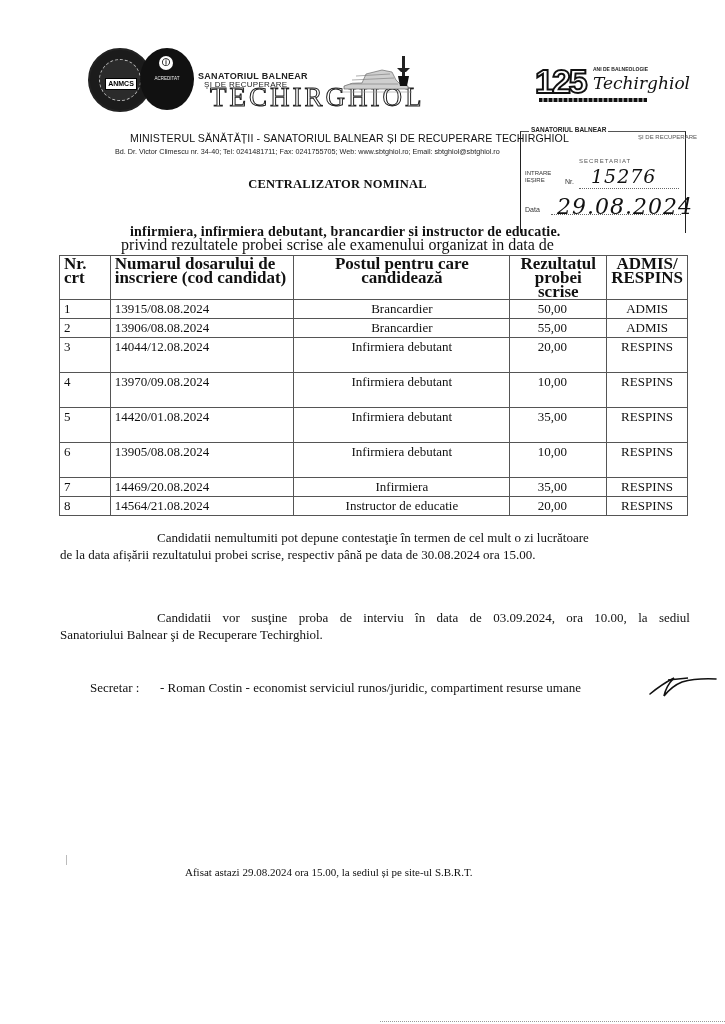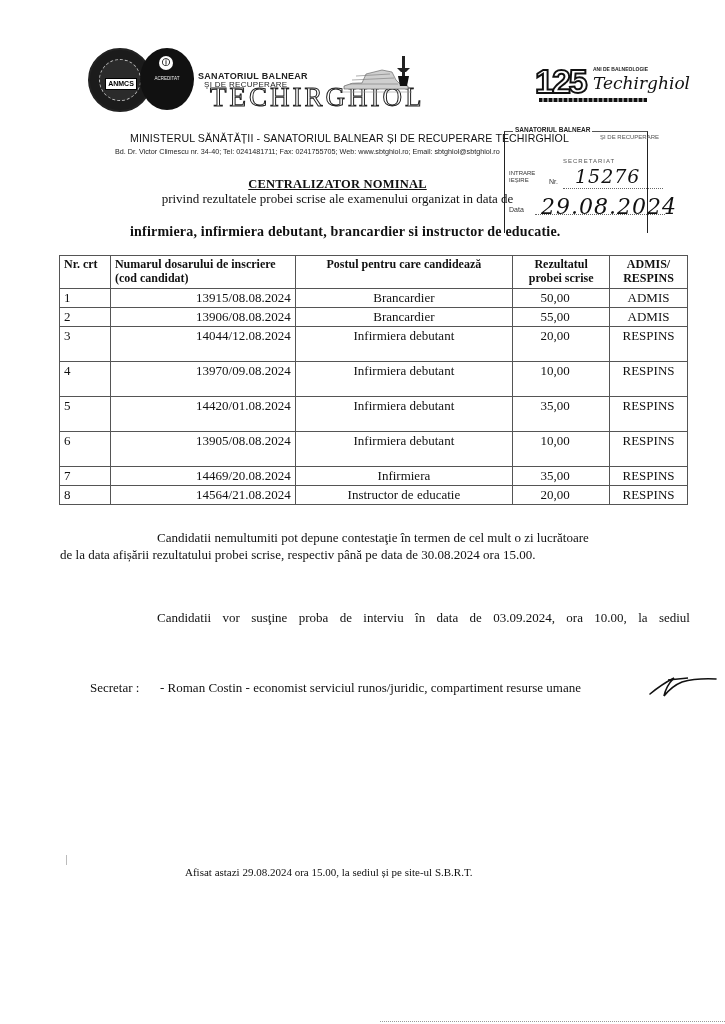--- a/index.html
+++ b/index.html
@@ -31,50 +31,50 @@
     line-height: 34px; color: #fff; -webkit-text-stroke: 2px #111; letter-spacing: -2px; }
   .anniv .small { position: absolute; left: 58px; top: 2px; font-family: "Liberation Sans", sans-serif; font-size: 5px; font-weight: bold; color: #222; }
   .anniv .script { position: absolute; left: 58px; top: 9px; font-family: "DejaVu Serif", serif; font-style: italic; font-size: 17px; color: #111; }
   .anniv .bar { position: absolute; left: 4px; top: 34px; width: 108px; height: 4px; background: repeating-linear-gradient(90deg,#111 0 3px,#888 3px 5px); }
 
   
   .ministry { position: absolute; left: 130px; top: 132px; font-family: "Liberation Sans", sans-serif; font-size: 10.6px; color: #111; white-space: nowrap; letter-spacing: 0.1px; }
   .contacts { position: absolute; left: 115px; top: 147px; font-family: "Liberation Sans", sans-serif; font-size: 7.2px; color: #222; white-space: nowrap; text-align: center; }
 
   
-  .stamp { position: absolute; left: 504px; top: 131px; width: 144px; height: 102px; border-left: 1.5px solid #222; border-right: 1.5px solid #222;
+  .stamp { position: absolute; left: 520px; top: 131px; width: 166px; height: 102px; border-left: 1.5px solid #222; border-right: 1.5px solid #222;
     border-top: 1px solid #555; }
   .stamp .hdr { position: absolute; left: 8px; top: -6px; font-family: "Liberation Sans", sans-serif; font-size: 6.5px; font-weight: bold; background: #fff; padding: 0 2px; color: #222; }
   .stamp .hdr-r { position: absolute; right: -12px; top: 2px; font-family: "Liberation Sans", sans-serif; font-size: 6px; color: #555; }
   .stamp .sec { position: absolute; left: 58px; top: 26px; font-family: "Liberation Sans", sans-serif; font-size: 6px; color: #555; letter-spacing: 1px; }
   .stamp .intr { position: absolute; left: 4px; top: 38px; width: 30px; font-family: "Liberation Sans", sans-serif; font-size: 6px; line-height: 7px; color: #333; }
   .stamp .nr-lbl { position: absolute; left: 44px; top: 46px; font-family: "Liberation Sans", sans-serif; font-size: 7px; color: #333; }
   .stamp .nr-val { position: absolute; left: 70px; top: 33px; font-family: "DejaVu Serif", serif; font-style: italic; font-size: 19px; color: #111; letter-spacing: 1px; }
   .stamp .nr-line { position: absolute; left: 58px; top: 56px; width: 100px; border-bottom: 1px dotted #666; }
   .stamp .dt-lbl { position: absolute; left: 4px; top: 74px; font-family: "Liberation Sans", sans-serif; font-size: 7px; color: #333; }
   .stamp .dt-val { position: absolute; left: 36px; top: 62px; font-family: "DejaVu Serif", serif; font-style: italic; font-size: 22px; color: #111; letter-spacing: 1px; white-space: nowrap; }
   .stamp .dt-line { position: absolute; left: 30px; top: 82px; width: 130px; border-bottom: 1px dotted #666; }
 
   
   .title { position: absolute; left: 0; top: 176px; width: 725px; text-align: center; padding-left: 120px; padding-right: 170px; }
-  .title .t1 { font-weight: bold; font-size: 12.5px; letter-spacing: 0.2px; line-height: 16px; text-decoration: underline; }
-  .title .t2 { font-size: 13px; line-height: 13px; }
+  .title .t1 { font-weight: bold; font-size: 12.5px; letter-spacing: 0.2px; line-height: 16px; }
+  .title .t2 { font-size: 16px; line-height: 13px; margin-top: 46px; }
   .title .t3 { font-size: 13px; line-height: 15px; }
   .title .t3 b { font-size: 13.5px; }
   .title .t3 .n { font-size: 11px; }
   .title-l4 { position: absolute; left: 130px; top: 224px; font-weight: bold; font-size: 14px; white-space: nowrap; letter-spacing: 0.2px; }
 
   
   table.results { position: absolute; left: 59px; top: 255px; border-collapse: collapse; width: 629px; font-size: 13px; }
   table.results th, table.results td { border: 1px solid #555; padding: 0 4px; vertical-align: top; }
-  table.results th { font-weight: bold; text-align: left; font-size: 12px; line-height: 14px; padding-top: 1px; }
+  table.results th { font-weight: bold; text-align: left; font-size: 17px; line-height: 14px; padding-top: 1px; }
   table.results th.c-score, table.results th.c-status { text-align: center; }
   table.results th.c-post { text-align: center; }
   table.results td { line-height: 16px; padding-top: 1px; }
-  table.results td.c-file { text-align: right; }
+  table.results td.c-file { text-align: left; }
   table.results td.c-score { text-align: center; padding-right: 16px; }
   table.results td.c-status { text-align: center; }
   .c-nr { width: 51px; }
   .c-file { width: 185px; }
   .c-post { width: 218px; text-align: center; }
   .c-score { width: 97px; }
   .c-status { width: 78px; }
   tr.r-tall td { height: 35px; }
   tr.r-short td { height: 19px; }
   tr.r-head th { height: 33px; }
@@ -221,20 +221,21 @@
   </tbody>
 </table>
 
 <div class="para p1">
   <div><span class="indent"></span><span>Candidatii nemultumiti pot depune contestaţie în termen de cel mult o zi lucrătoare</span></div>
   <div>de la data afișării rezultatului probei scrise, respectiv până pe data de 30.08.2024 ora 15.00.</div>
 </div>
 
 <div class="para p2">
   <div class="l1"><span class="indent"></span><span>Candidatii vor susţine proba de interviu în data de 03.09.2024, ora 10.00, la sediul</span></div>
+  <div>Sanatoriului Balnear şi de Recuperare Techirghiol.</div>
 </div>
 
 <div class="secretary">
   <span class="lbl">Secretar :</span><span>- Roman Costin  -  economist serviciul runos/juridic, compartiment resurse umane</span>
 </div>
 <svg class="signature" viewBox="0 0 70 26">
   <path d="M2 22 Q14 12 26 6 Q18 14 16 24 Q24 14 34 10 Q48 6 68 7" fill="none" stroke="#111" stroke-width="1.6" stroke-linecap="round"></path>
   <path d="M20 8 L40 6" fill="none" stroke="#111" stroke-width="1.4"></path>
 </svg>
 

